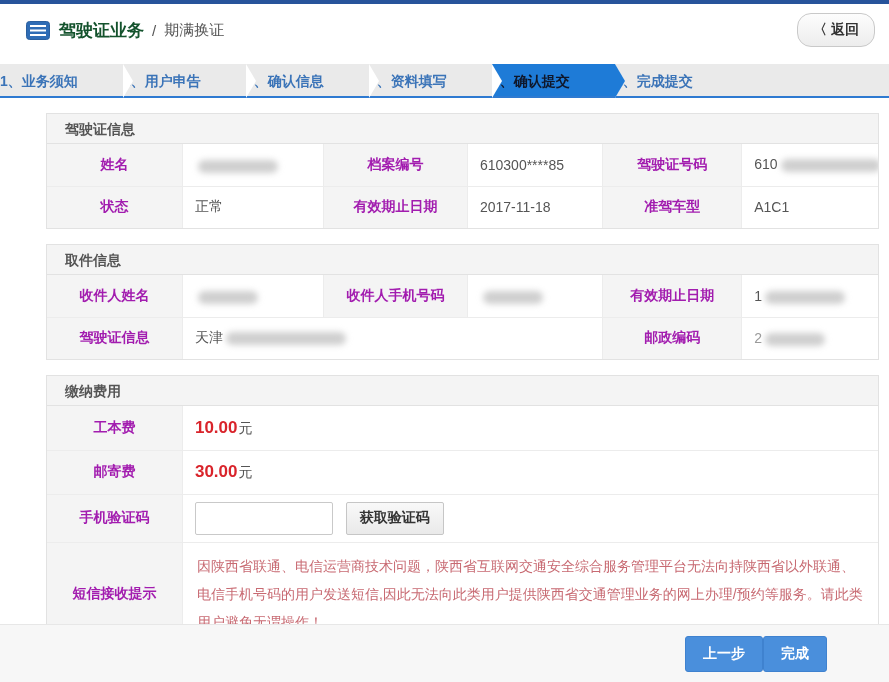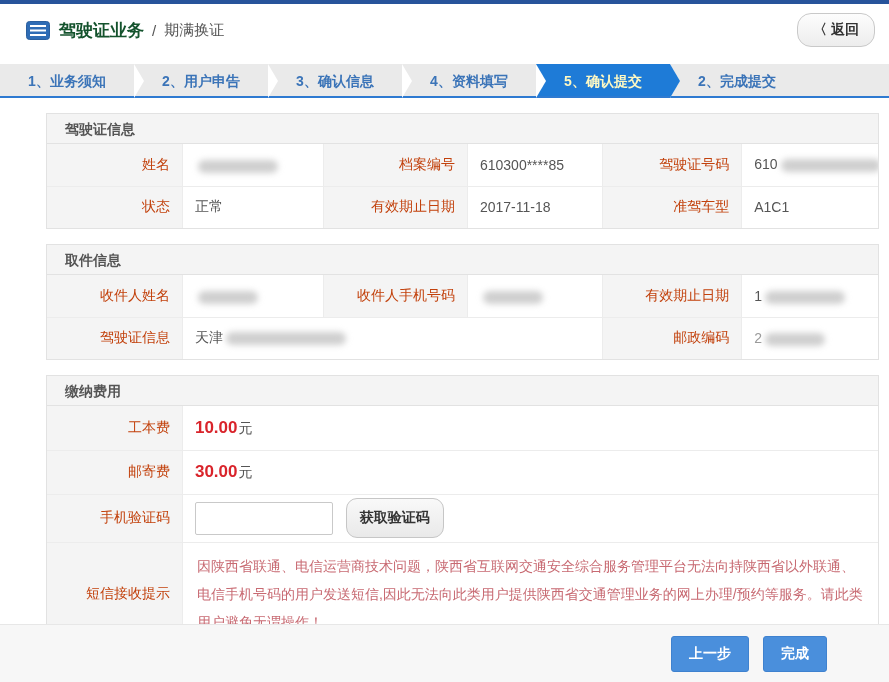--- a/index.html
+++ b/index.html
@@ -19,60 +19,60 @@
     margin-left:auto; background:linear-gradient(#fdfdfd,#ededed);
     border:1px solid #c9c9c9; border-radius:14px; padding:7px 15px;
     font-size:14px; font-weight:bold; color:#333; cursor:pointer;
     font-family:inherit;
     text-align:right;
   }
   .back-btn .chev { font-weight:bold; margin-right:4px; }
   
   .steps { display:flex; list-style:none; margin:8px 0 0 0; padding:0;
     height:34px; background:#eaeaea; border-bottom:2px solid #2e7ad1; }
-  .step { position:relative; width:134px; text-align:center; line-height:34px;
+  .step { position:relative; width:123px; text-align:left; line-height:34px;
     color:#3b74b8; font-size:14px; font-weight:bold; cursor:pointer; }
   .step + .step::before { content:''; position:absolute; left:0; top:0; z-index:1;
     border-left:10px solid #fff; border-top:17px solid transparent; border-bottom:17px solid transparent; }
-  .step.active { background:#1e7bd7; color:#fef9c3; }
+  .step.active { background:#1e7bd7; color:#0f172a; }
   .step.active::after { content:''; position:absolute; right:-10px; top:0; z-index:2;
     border-left:10px solid #1e7bd7; border-top:17px solid transparent; border-bottom:17px solid transparent; }
   
   .content { padding:0 10px;margin-left:36px; }
   .panel { border:1px solid #e2e2e2; margin-top:15px; }
   .panel-title { height:30px; line-height:30px; background:#f4f4f4;
     border-bottom:1px solid #e2e2e2; padding-left:18px;
     font-weight:bold; color:#555; font-size:14px; }
   table { width:100%; border-collapse:collapse; table-layout:fixed; font-size:14px; color:#555; }
   td { height:42px; border-bottom:1px solid #ececec; border-right:1px solid #ececec; padding:0 12px; overflow:hidden; white-space:nowrap; }
   td:last-child { border-right:none; }
   tr:last-child td { border-bottom:none; }
-  td.lbl { background:#f4f4f4; text-align:right; color:#c2410c; }
+  td.lbl { background:#f4f4f4; text-align:center; color:#a21caf;font-weight:bold; }
   td.val { background:#fff; }
   .fees td { height:44px; }
   
   .redact { display:inline-block; height:13px; border-radius:7px;
     background:#cfcfcf; filter:blur(3px); vertical-align:middle; margin:0 3px; }.rw60{width:60px}.rw80{width:80px}.rw100{width:100px}.rw120{width:120px}
   .faint { color:#9a9a9a; }
   
   .fee-num { color:#d9242b; font-weight:bold; font-size:17px; }
   .fee-yuan { color:#555; font-size:14px; margin-left:1px; }
   
   .code-input { width:138px; height:33px; border:1px solid #c9c9c9; border-radius:2px;
     padding:0 8px; font-size:14px; font-family:inherit; vertical-align:middle; }
-  .get-code-btn { margin-left:9px; height:40px; padding:0 13px; vertical-align:middle;
-    background:linear-gradient(#f9f9f9,#e9e9e9); border:1px solid #c6c6c6; border-radius:11px;
+  .get-code-btn { margin-left:9px; height:33px; padding:0 13px; vertical-align:middle;
+    background:linear-gradient(#f9f9f9,#e9e9e9); border:1px solid #c6c6c6; border-radius:2px;
     font-size:14px; font-weight:bold; color:#333; cursor:pointer; font-family:inherit; }
   
   td.notice-cell { height:auto; padding:9px 14px; white-space:normal; }
   .notice-text { color:#c86a72; font-size:14px; line-height:28px; }
   
   .footer { position:absolute; left:0; right:0; bottom:0; height:58px;
     background:#f7f7f7; border-top:1px solid #e7e7e7;
-    display:flex; align-items:center; justify-content:flex-end; gap:14px; padding-right:62px; }
+    display:flex; align-items:center; justify-content:flex-end; gap:0; padding-right:62px; }
   .btn-blue { background:#4a8fdc; color:#fff; border:1px solid #3f82cf; border-radius:3px;
     padding:8px 17px; font-size:14px; font-weight:bold; cursor:pointer; font-family:inherit; }
 </style>
 </head>
 <body>
 
 <div class="hdr">
   <span class="hdr-icon">
     <svg width="24" height="19" viewBox="0 0 24 19">
       <rect x="0.5" y="0.5" width="23" height="18" rx="3" fill="#2e6cb5" stroke="#2a5f9e"></rect>

